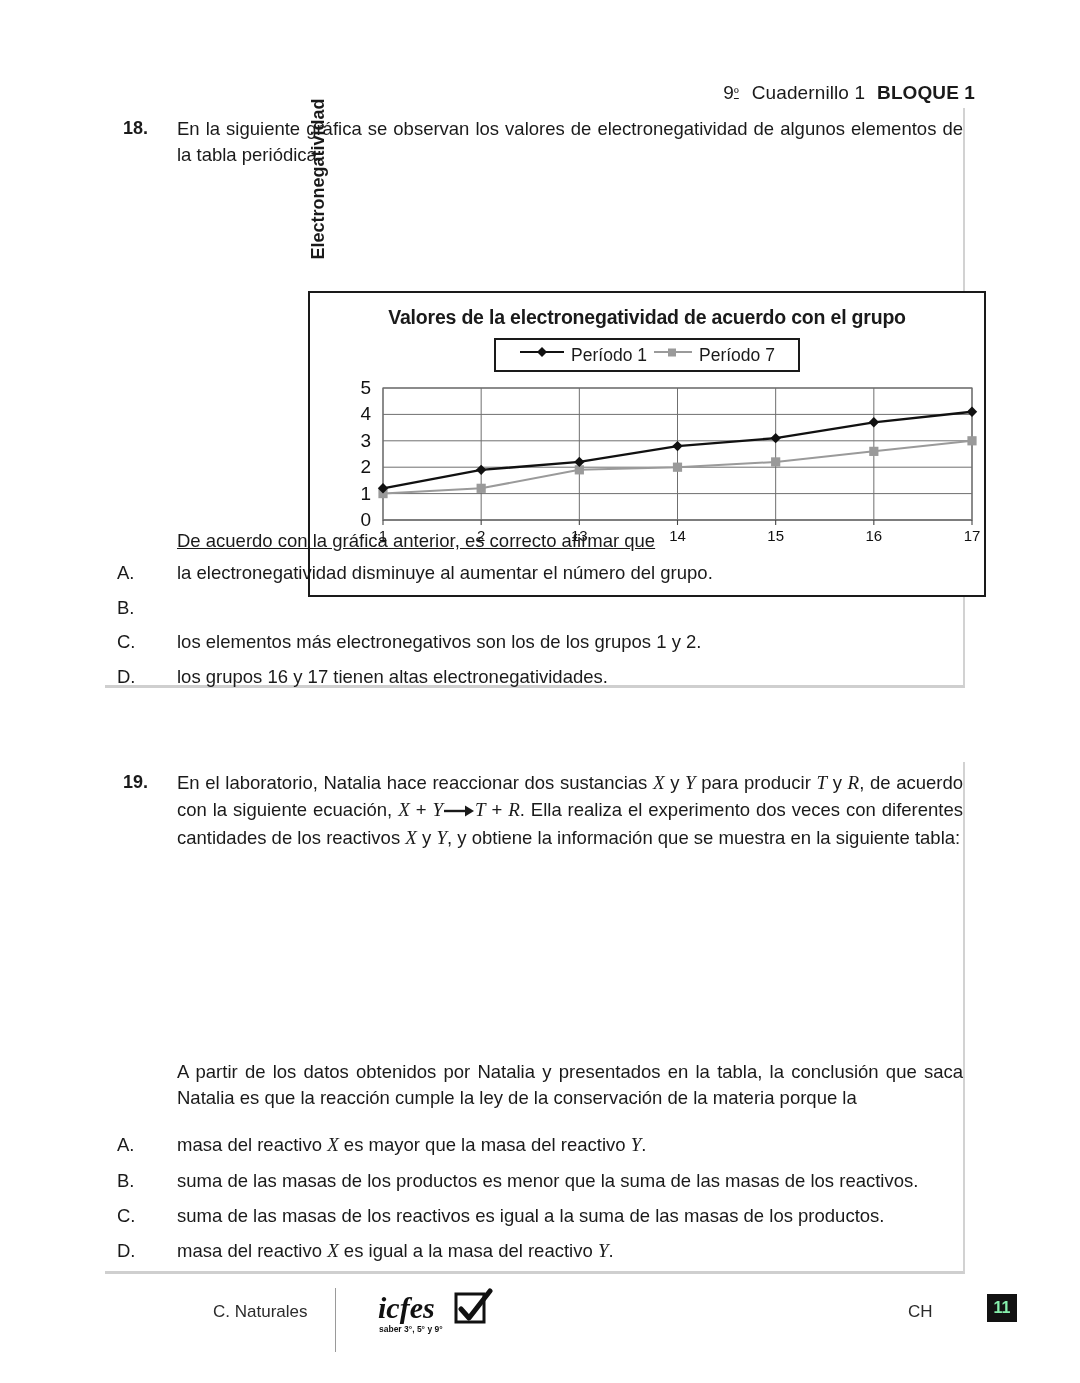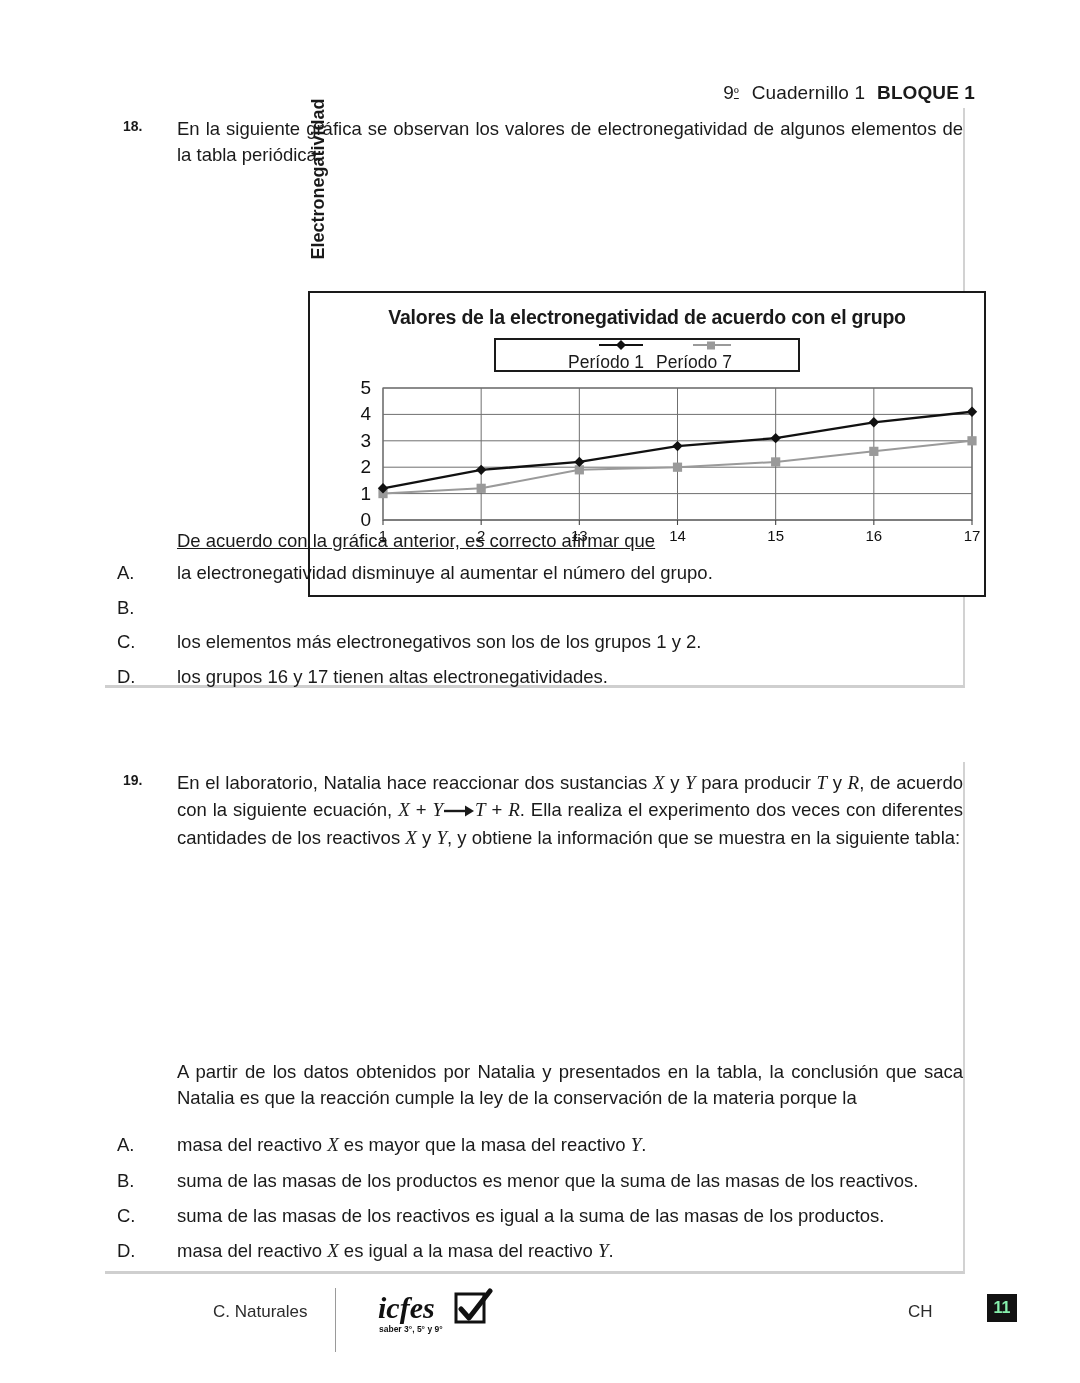--- a/index.html
+++ b/index.html
@@ -44,21 +44,21 @@
 
   .q-row {
     position: relative;
     padding-left: 72px;
   }
   .q-num {
     position: absolute;
     left: 18px;
     top: 0;
     font-weight: bold;
-    font-size: 14px;
+    font-size: 18px;
   }
   .q-stem {
     font-size: 18.5px;
     line-height: 1.41;
     text-align: justify;
     text-justify: inter-word;
     width: 786px;
     margin: 0;
   }
   .q-stem.nojust { text-align: left; }
@@ -108,21 +108,21 @@
     margin: 9px auto 0 auto;
     width: 302px;
     height: 30px;
     border: 2px solid #1a1a1a;
     display: flex;
     align-items: center;
     justify-content: center;
     gap: 6px;
     background: #fff;
   }
-  .legend-entry { display: flex; align-items: flex-end; font-size: 17.5px; flex-direction: column; }
+  .legend-entry { display: flex; align-items: flex-start; font-size: 17.5px; }
   .legend-entry .lbl { margin-left: 6px; }
   .chart-body {
     position: relative;
     margin-top: 8px;
     height: 175px;
   }
   .y-axis-title {
     position: absolute;
     left: -2px;
     top: -86px;

